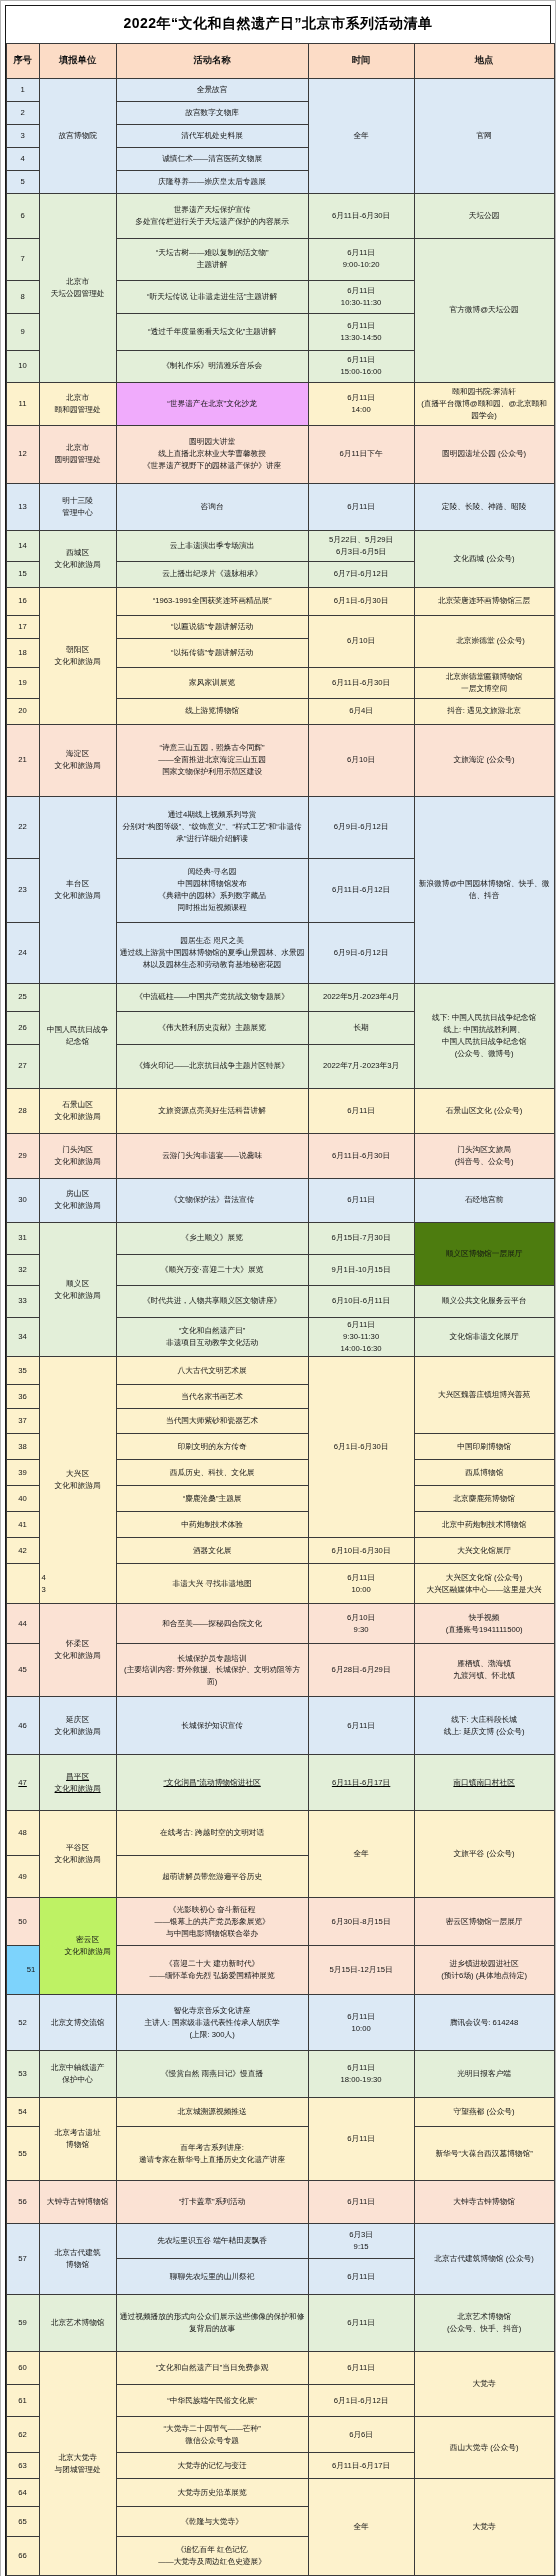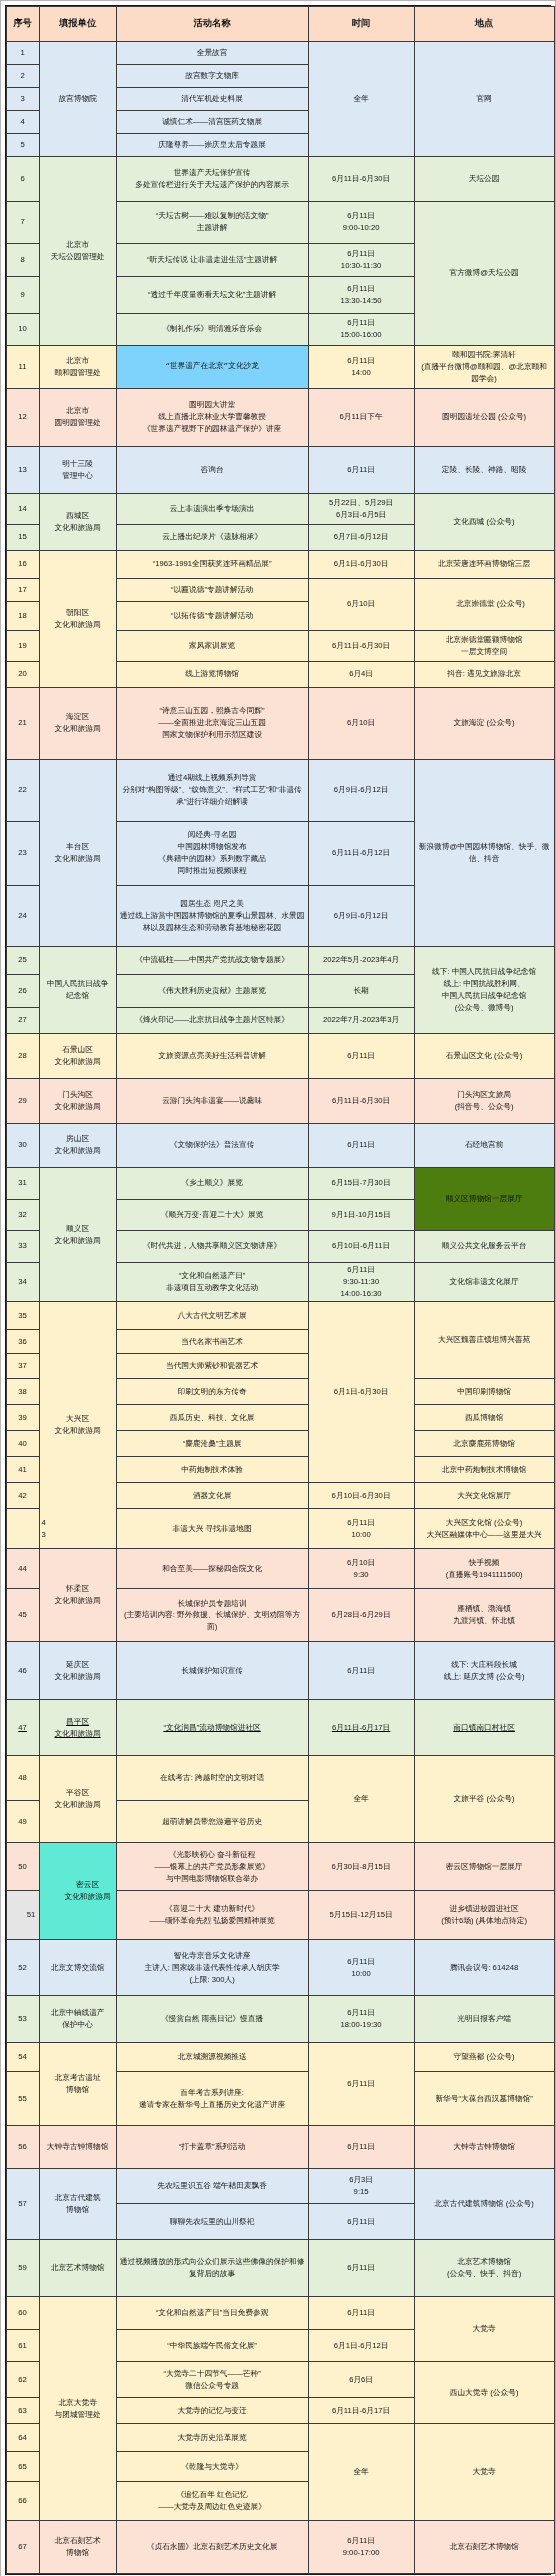--- a/index.html
+++ b/index.html
@@ -35,20 +35,21 @@
   .col-unit { width: 77px; }
   .col-act  { width: 192px; }
   .col-time { width: 106px; }
   .col-place{ width: 140px; }
 </style>
 </head>
 <body>
 
 <div class="page">
   <div class="sheet">
+    <div class="title">2022年“文化和自然遗产日”北京市系列活动清单</div>
     <table>
       <colgroup>
         <col class="col-no">
           <col class="col-unit">
           <col class="col-act">
           <col class="col-time">
           <col class="col-place">
       </colgroup>
       <thead>
         <tr>
@@ -115,21 +116,21 @@
           <tr style="height: 32px;">
             <td class="col-no" style="background: rgb(227, 239, 217);">10</td>
             <td class="col-act" style="background: rgb(227, 239, 217);">《制礼作乐》明清雅乐音乐会</td>
             <td class="col-time" style="background: rgb(227, 239, 217);">6月11日
 15:00-16:00</td>
           </tr>
           <tr class="group-start" style="height: 43px;">
             <td class="col-no" style="background: rgb(253, 242, 204);">11</td>
             <td class="col-unit" style="background: rgb(253, 242, 204);">北京市
 颐和园管理处</td>
-            <td class="col-act" style="background: #7dd3fc; font-family: Liberation Mono, monospace;">“世界遗产在北京”文化沙龙</td>
+            <td class="col-act" style="background: #f0abfc;">“世界遗产在北京”文化沙龙</td>
             <td class="col-time" style="background: rgb(253, 242, 204);">6月11日
 14:00</td>
             <td class="col-place" style="background: rgb(253, 242, 204);">颐和园书院:霁清轩
 (直播平台微博@颐和园、@北京颐和园学会)</td>
           </tr>
           <tr class="group-start" style="height: 58px;">
             <td class="col-no" style="background: rgb(251, 226, 212);">12</td>
             <td class="col-unit" style="background: rgb(251, 226, 212);">北京市
 圆明园管理处</td>
             <td class="col-act" style="background: rgb(251, 226, 212);">圆明园大讲堂
@@ -233,21 +234,21 @@
             <td class="col-place" rowspan="3" style="background: rgb(227, 239, 217);">线下: 中国人民抗日战争纪念馆
 线上: 中国抗战胜利网、
 中国人民抗日战争纪念馆
 (公众号、微博号)</td>
           </tr>
           <tr style="height: 33px; margin-top: 20px;">
             <td class="col-no" style="background: rgb(227, 239, 217);">26</td>
             <td class="col-act" style="background: rgb(227, 239, 217);">《伟大胜利历史贡献》主题展览</td>
             <td class="col-time" style="background: rgb(227, 239, 217);">长期</td>
           </tr>
-          <tr style="height: 26px;">
+          <tr style="height: 44px;">
             <td class="col-no" style="background: rgb(227, 239, 217);">27</td>
             <td class="col-act" style="background: rgb(227, 239, 217);">《烽火印记——北京抗日战争主题片区特展》</td>
             <td class="col-time" style="background: rgb(227, 239, 217);">2022年7月-2023年3月</td>
           </tr>
           <tr class="group-start" style="height: 45px;">
             <td class="col-no" style="background: rgb(253, 242, 204);">28</td>
             <td class="col-unit" style="background: rgb(253, 242, 204);">石景山区
 文化和旅游局</td>
             <td class="col-act" style="background: rgb(253, 242, 204);">文旅资源点亮美好生活科普讲解</td>
             <td class="col-time" style="background: rgb(253, 242, 204);">6月11日</td>
@@ -390,30 +391,30 @@
             <td class="col-act" style="background: rgb(253, 242, 204);">在线考古: 跨越时空的文明对话</td>
             <td class="col-time" rowspan="2" style="background: rgb(253, 242, 204);">全年</td>
             <td class="col-place" rowspan="2" style="background: rgb(253, 242, 204);">文旅平谷 (公众号)</td>
           </tr>
           <tr style="height: 42px;">
             <td class="col-no" style="background: rgb(253, 242, 204);">49</td>
             <td class="col-act" style="background: rgb(253, 242, 204);">超萌讲解员带您游遍平谷历史</td>
           </tr>
           <tr class="group-start" style="height: 48px;">
             <td class="col-no" style="background: rgb(251, 226, 212);">50</td>
-            <td class="col-unit" rowspan="2" style="background: #5eead4; padding-left: 23px;">密云区
+            <td class="col-unit" rowspan="2" style="background: #bef264; padding-left: 23px;">密云区
 文化和旅游局</td>
             <td class="col-act" style="background: rgb(251, 226, 212);">《光影映初心 奋斗新征程
 ——银幕上的共产党员形象展览》
 与中国电影博物馆联合举办</td>
             <td class="col-time" style="background: rgb(251, 226, 212); margin-left: 21px;">6月30日-8月15日</td>
             <td class="col-place" style="background: rgb(251, 226, 212);">密云区博物馆一层展厅</td>
           </tr>
           <tr style="height: 49px;">
-            <td class="col-no" style="background: #e5e5e5; padding-left: 20px;">51</td>
+            <td class="col-no" style="background: #7dd3fc; padding-left: 20px;">51</td>
             <td class="col-act" style="background: rgb(251, 226, 212);">《喜迎二十大 建功新时代》
 ——缅怀革命先烈 弘扬爱国精神展览</td>
             <td class="col-time" style="background: rgb(251, 226, 212);">5月15日-12月15日</td>
             <td class="col-place" style="background: rgb(251, 226, 212);">进乡镇进校园进社区
 (预计6场) (具体地点待定)</td>
           </tr>
           <tr class="group-start" style="height: 56px;">
             <td class="col-no" style="background: rgb(220, 233, 245);">52</td>
             <td class="col-unit" style="background: rgb(220, 233, 245);">北京文博交流馆</td>
             <td class="col-act" style="background: rgb(220, 233, 245);">智化寺京音乐文化讲座

